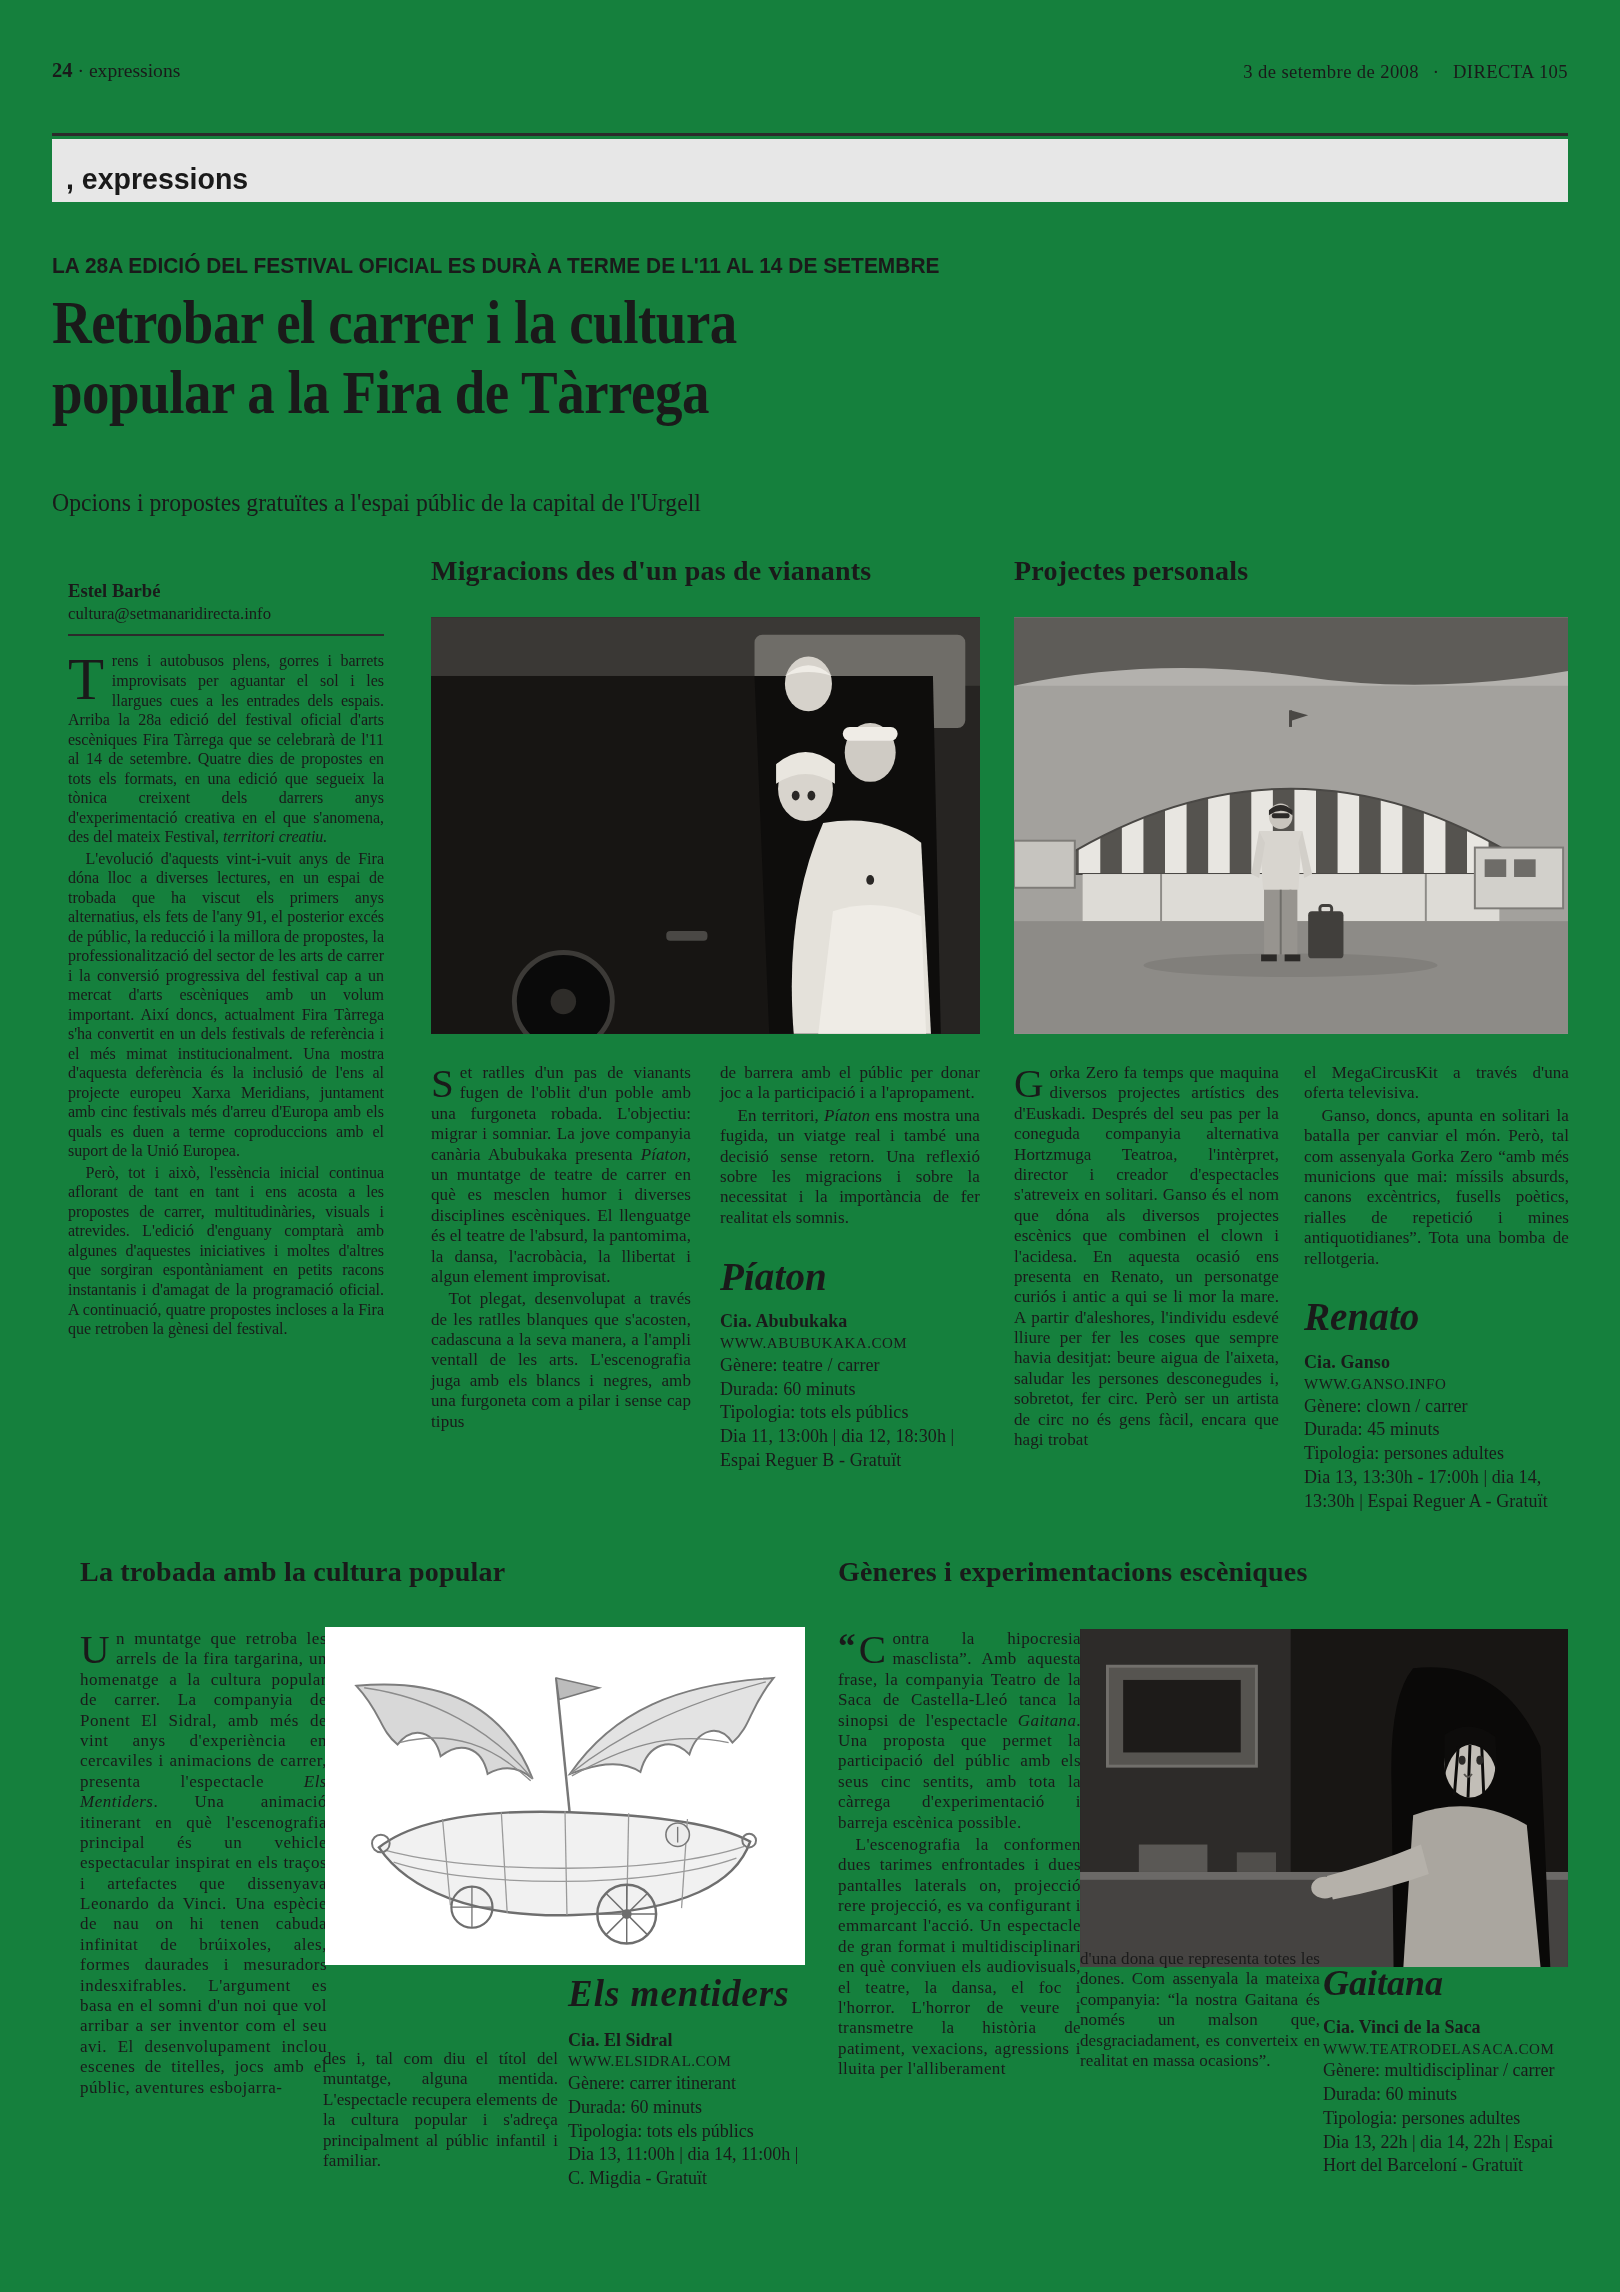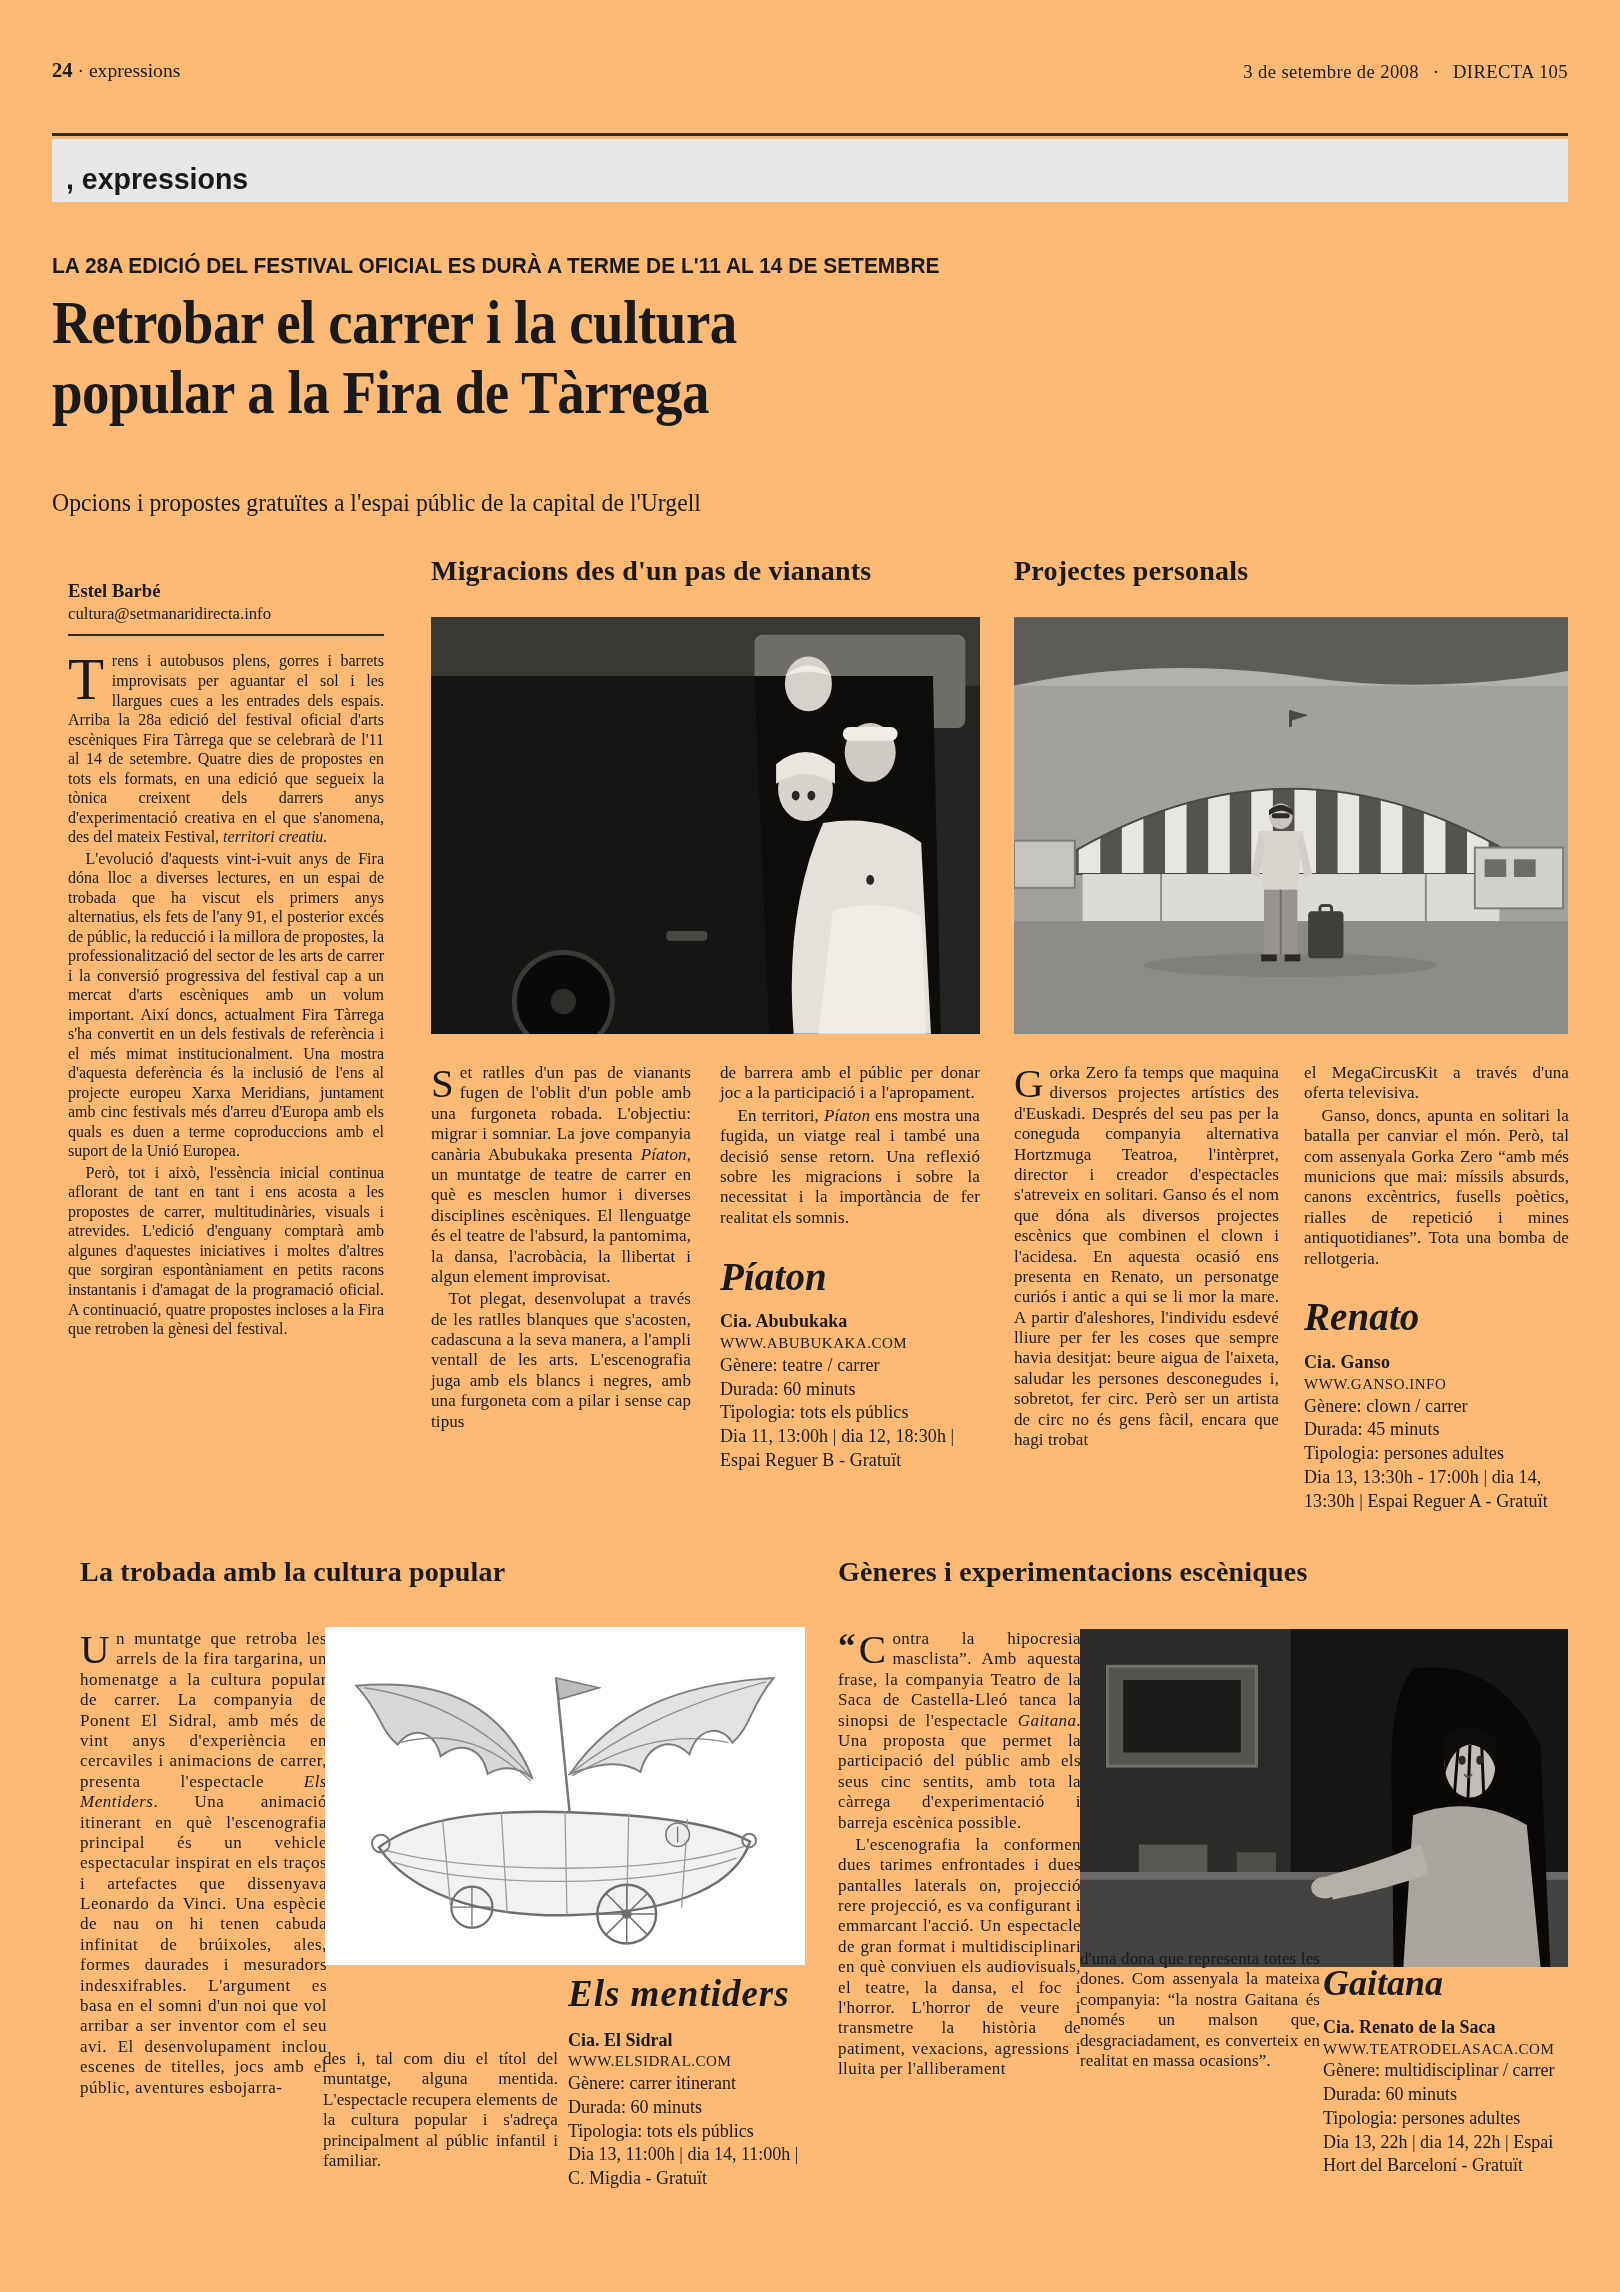--- a/index.html
+++ b/index.html
@@ -1,16 +1,16 @@
 <!DOCTYPE html>
 <html><head>
 <meta charset="utf-8">
 <style>
   html,body{margin:0;padding:0;background:#d9d9d9;}
-  .page{position:relative;width:1620px;height:2293px;background:#fdba74;margin:0 auto;
+  .page{position:relative;width:1620px;height:2293px;background:#15803d;margin:0 auto;
         font-family:"Liberation Serif","DejaVu Serif",serif;color:#1a1a1a;overflow:hidden;}
   
   .folio-left{position:absolute;left:52px;top:59px;font-size:19.6px;}
   .folio-num{font-weight:bold;font-size:20.6px;}
   .folio-right{position:absolute;right:52px;top:61px;font-size:18.6px;letter-spacing:0.4px;margin-left:44px;}
   .folio-right .dot{padding:0 13.7px;}
   .top-rule{position:absolute;left:52px;top:133px;width:1516px;height:2.9px;background:#2b2b2b;}
   .section-band{position:absolute;left:52px;top:139px;width:1516px;height:63px;background:#e7e7e7;}
   .section-band span{position:absolute;left:13.7px;bottom:5.9px;
       font-family:"Liberation Sans","DejaVu Sans",sans-serif;font-weight:bold;font-size:30px;
@@ -264,21 +264,21 @@
       <path d="M392,148 Q396,154 400,148" stroke="#55524e" stroke-width="2" fill="none"></path>
       <ellipse cx="390" cy="134" rx="3.5" ry="4.5" fill="#2c2a28"></ellipse>
       <ellipse cx="408" cy="134" rx="3.5" ry="4.5" fill="#2c2a28"></ellipse>
     </svg>
   </div>
   <div class="subcol body" style="left:1080px;top:1949px;width:240px;">
     <p>d'una dona que representa totes les dones. Com assenyala la mateixa companyia: “la nostra Gaitana és només un malson que, desgraciadament, es converteix en realitat en massa ocasions”.</p>
   </div>
   <div style="position:absolute;left:1323px;top:1962px;width:250px;">
     <div class="info-title solo" style="font-size:36px;margin-bottom:11.8px;">Gaitana</div>
-    <div class="info-line info-company">Cia. Renato de la Saca</div>
+    <div class="info-line info-company">Cia. Vinci de la Saca</div>
     <div class="info-line info-url">WWW.TEATRODELASACA.COM</div>
     <div class="info-line">Gènere: multidisciplinar / carrer</div>
     <div class="info-line">Durada: 60 minuts</div>
     <div class="info-line">Tipologia: persones adultes</div>
     <div class="info-line">Dia 13, 22h | dia 14, 22h | Espai Hort del Barceloní - Gratuït</div>
   </div>
 
 </div>
 
 

